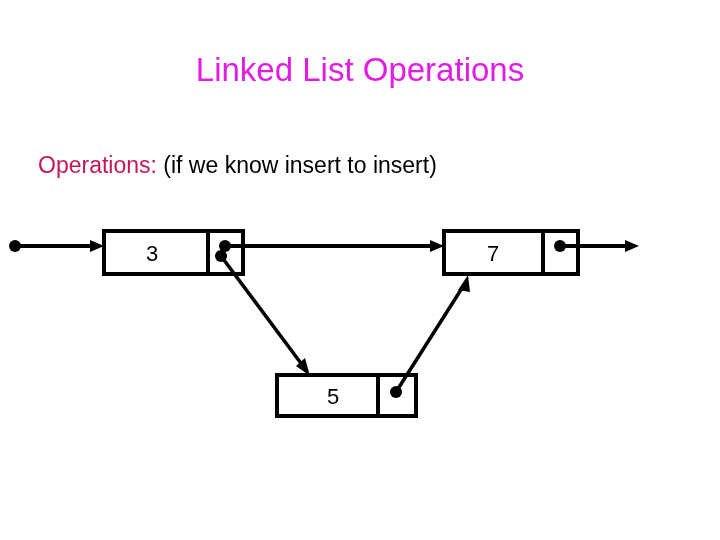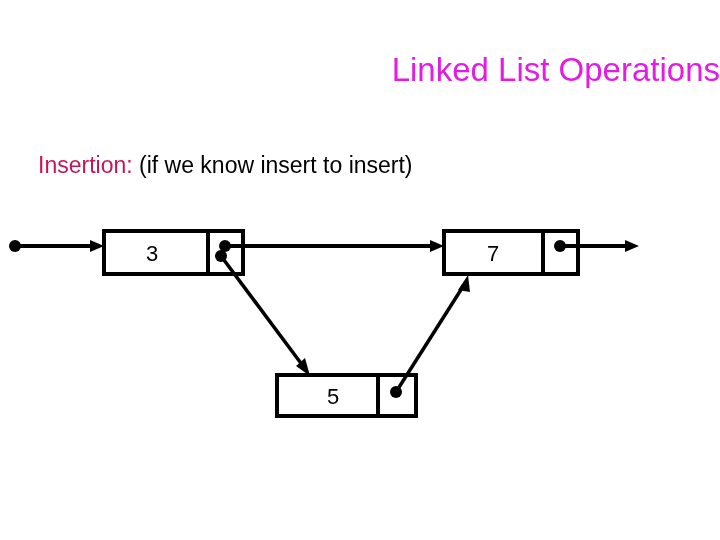--- a/index.html
+++ b/index.html
@@ -22,21 +22,21 @@
     width: 720px;
     height: 540px;
     background: #ffffff;
   }
 
   #slide-title {
     position: absolute;
     left: 0;
     top: 50px;
     width: 720px;
-    text-align: right;
+    text-align: center;
     font-size: 33px;
     line-height: 40px;
     letter-spacing: 0px;
     color: #e21ce2;
     white-space: nowrap;
   }
 
   #subtitle-line {
     position: absolute;
     left: 38px;
@@ -72,21 +72,21 @@
   }
 </style>
 </head>
 <body>
 
 <div id="slide">
 
   <div id="slide-title">Linked List Operations</div>
 
   <div id="subtitle-line">
-    <span id="subtitle-label">Insertion:</span><span id="subtitle-rest"> (if we know insert to insert)</span>
+    <span id="subtitle-label">Operations:</span><span id="subtitle-rest"> (if we know insert to insert)</span>
   </div>
 
   <div id="diagram">
     <svg width="720" height="540" viewBox="0 0 720 540">
 
       <g>
         <circle cx="15" cy="246" r="6" fill="#000000"></circle>
         <line x1="15" y1="246" x2="96" y2="246" stroke="#000000" stroke-width="4"></line>
         <polygon points="104,246 90,240 90,252" fill="#000000"></polygon>
       </g>

